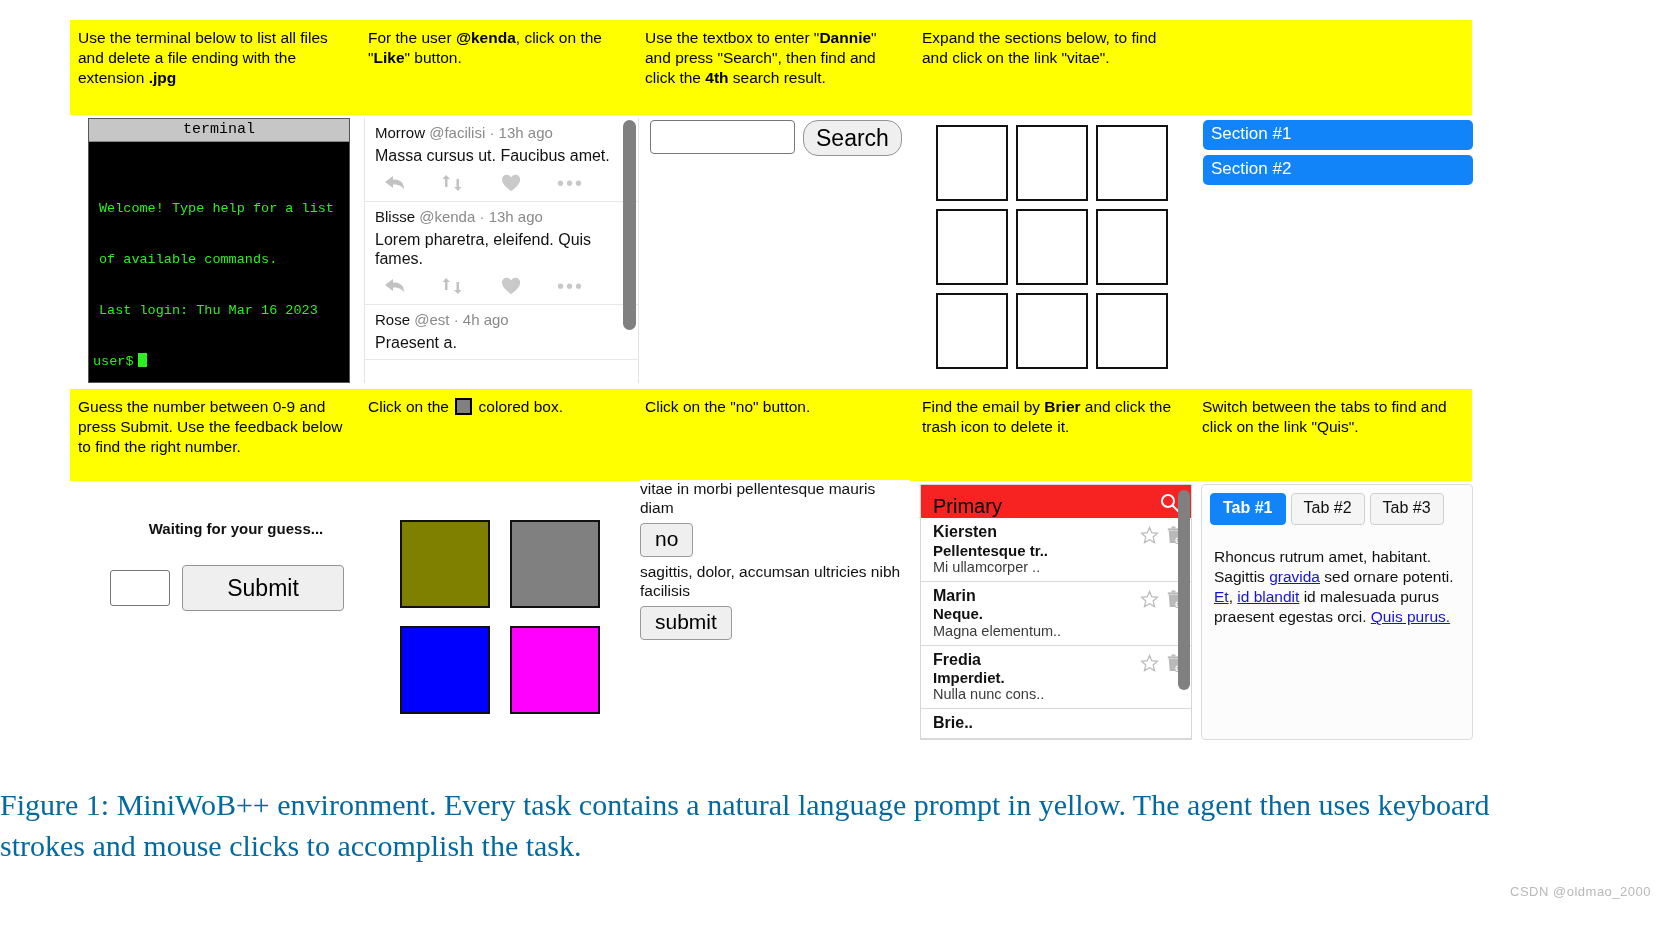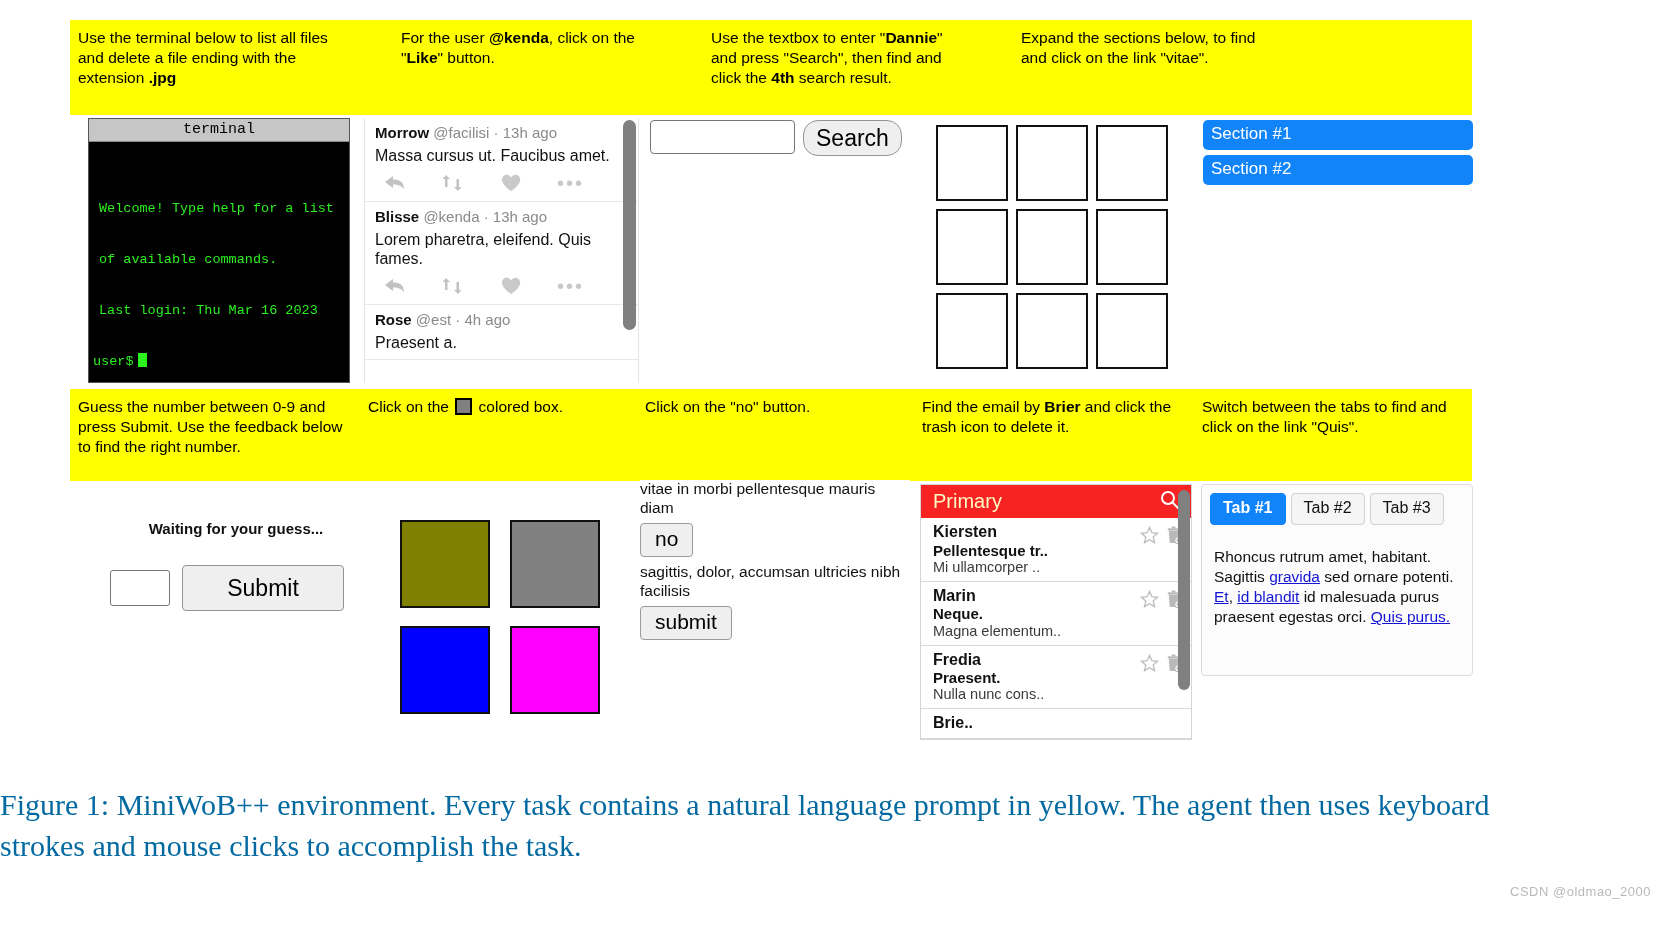--- a/index.html
+++ b/index.html
@@ -12,21 +12,21 @@
   }
   .page { position: relative; width: 1665px; height: 929px; }
 
   
   .prompt-row {
     position: absolute;
     left: 70px; width: 1402px;
     background: #ffff00;
     display: flex;
   }
-  .prompt-row.r1 { top: 20px; height: 95px; gap: 33px; }
+  .prompt-row.r1 { top: 20px; height: 95px; }
   .prompt-row.r2 { top: 389px; height: 92px; }
   .prompt-cell {
     padding: 8px 8px 4px 8px;
     font-size: 15.5px;
     line-height: 1.28;
     color: #000;
   }
   .prompt-cell b { font-weight: bold; }
   .pc1 { width: 290px; }
   .pc2 { width: 277px; }
@@ -66,21 +66,21 @@
     display: inline-block; width: 9px; height: 14px;
     background: #2bf11e; vertical-align: -2px; margin-left: 4px;
   }
 
   
   #social-panel { left: 364px; top: 118px; width: 275px; height: 265px;
     background: #fff; border-left: 1px solid #e3e3e3; border-right: 1px solid #e3e3e3;
     overflow: hidden; }
   .tweet { border-bottom: 1px solid #e8e8e8; padding: 6px 10px 2px 10px; }
   .tweet-head { font-size: 15px; line-height: 1.2; margin-bottom: 4px; }
-  .tw-name { font-weight: bold; color: #111; }
+  .tw-name { font-weight: normal; color: #111; }
   .tw-handle, .tw-time { color: #8a8a8a; }
   .tweet-body { font-size: 16px; line-height: 1.22; color: #111; margin-bottom: 5px; }
   .tweet-actions { display: flex; align-items: center; padding: 2px 6px 6px 8px; }
   .tw-act { width: 58px; color: #c2c2c2; font-size: 19px; line-height: 1; }
   .tw-act.dots { font-size: 20px; letter-spacing: 2px; color: #c8c8c8; }
   .tw-act svg { display: block; }
   .feed-scrollbar {
     position: absolute; left: 623px; top: 120px;
     width: 13px; height: 210px; background: #808080; border-radius: 7px;
   }
@@ -143,42 +143,42 @@
   .cb-btn {
     border: 1px solid #9a9a9a; border-radius: 4px; background: #efefef;
     font-size: 21px; color: #000; padding: 3px 14px 5px 14px; cursor: pointer;
     margin-bottom: 6px; font-family: "Liberation Sans", sans-serif;
   }
 
   
   #email-panel { left: 920px; top: 484px; width: 272px; height: 256px;
     background: #fff; border: 1px solid #d6d6d6; overflow: hidden; }
   .email-header {
-    background: #f72222; color: #fef9c3; height: 33px;
-    display: flex; align-items: center; justify-content: space-between;
+    background: #f72222; color: #000000; height: 33px;
+    display: flex; align-items: flex-end; justify-content: space-between;
     padding: 0 10px 0 12px;
   }
   .email-header .title { font-size: 20px; }
   .email-list { }
   .email-item {
     display: flex; justify-content: space-between; align-items: flex-start;
     border-bottom: 1px solid #d8d8d8; padding: 5px 8px 5px 12px;
   }
   .email-text { line-height: 1.16; }
   .em-sender { font-size: 16px; font-weight: bold; color: #111; }
   .em-subject { font-size: 15px; font-weight: bold; color: #111; }
   .em-body { font-size: 14.5px; color: #3b3b3b; }
   .email-icons { display: flex; gap: 5px; padding-top: 3px; color: #b9b9b9; }
   .email-scrollbar {
     position: absolute; left: 1178px; top: 490px;
     width: 12px; height: 200px; background: #808080; border-radius: 6px;
   }
 
   
-  #tabs-panel { left: 1201px; top: 484px; width: 272px; height: 192px;
+  #tabs-panel { left: 1201px; top: 484px; width: 272px; height: 256px;
     background: #fcfcfc; border: 1px solid #dcdcdc; border-radius: 4px; padding: 8px; }
   .tab-strip { display: flex; gap: 5px; }
   .tab {
     border: 1px solid #d0d0d0; border-radius: 4px; background: #f5f5f5;
     padding: 5px 12px 7px 12px; font-size: 16px; color: #111; cursor: pointer;
   }
   .tab.active { background: #1284fa; border-color: #1284fa; color: #fff; font-weight: bold; }
   .tab-content { margin-top: 22px; font-size: 15.5px; line-height: 1.3; color: #111; padding: 0 4px; }
   .tab-content a { color: #1414d6; text-decoration: underline; }
 
@@ -402,21 +402,21 @@
                 <line x1="13.4" y1="13.4" x2="16.6" y2="16.6" stroke="#b9b9b9" stroke-width="1.2"></line>
                 <line x1="16.6" y1="13.4" x2="13.4" y2="16.6" stroke="#b9b9b9" stroke-width="1.2"></line>
               </svg>
           </span>
         </div>
       </div>
 
       <div class="email-item">
         <div class="email-text">
           <div class="em-sender">Fredia</div>
-          <div class="em-subject">Praesent.</div>
+          <div class="em-subject">Imperdiet.</div>
           <div class="em-body">Nulla nunc cons..</div>
         </div>
         <div class="email-icons">
           <span>
             <svg width="19" height="19" viewBox="0 0 20 20">
                 <path d="M10 1.5 L12.4 7 L18.4 7.6 L13.9 11.6 L15.2 17.5 L10 14.4 L4.8 17.5 L6.1 11.6 L1.6 7.6 L7.6 7 Z" fill="none" stroke="#bdbdbd" stroke-width="1.4"></path>
               </svg>
           </span>
           <span>
             <svg width="19" height="19" viewBox="0 0 20 20">

